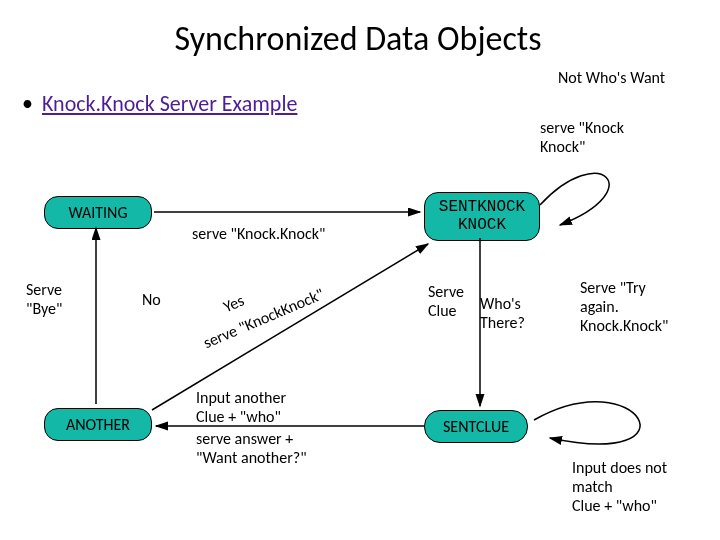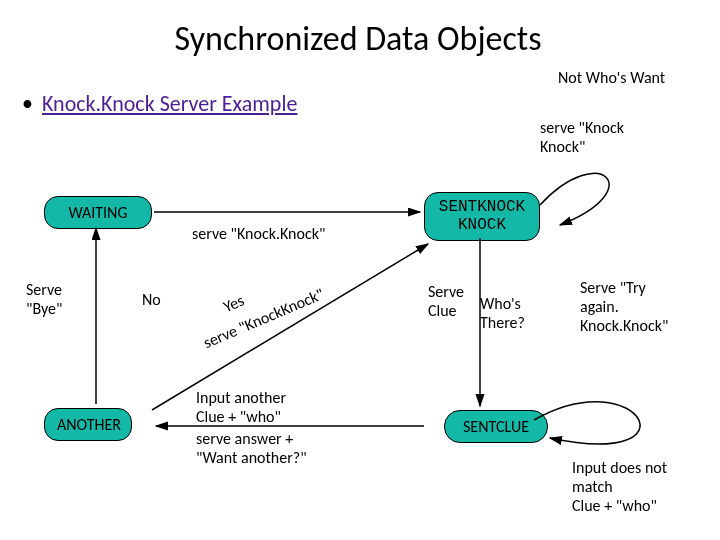--- a/index.html
+++ b/index.html
@@ -63,22 +63,22 @@
 <div class="sub">Knock.Knock Server Example</div>
 
 <div class="label small" style="top:68px; left:558px;">Not Who's Want</div>
 
 <div class="label small" style="top:118px; left:540px; white-space:pre;">serve "Knock
 Knock"</div>
 
 <div class="state" style="top:196px; left:44px; width:108px;">WAITING</div>
 <div class="state" style="top:192px; left:424px; width:116px; white-space:pre; line-height:1.1;font-family:Liberation Mono, monospace;">SENTKNOCK
 KNOCK</div>
-<div class="state" style="top:408px; left:44px; width:88px;">ANOTHER</div>
-<div class="state" style="top:410px; left:444px; width:104px;border-radius:16px;">SENTCLUE</div>
+<div class="state" style="top:408px; left:44px; width:108px;">ANOTHER</div>
+<div class="state" style="top:410px; left:424px; width:104px;border-radius:16px;">SENTCLUE</div>
 
 <div class="label small" style="top:224px; left:192px;">serve "Knock.Knock"</div>
 
 <div class="label small" style="top:280px; left:26px; white-space:pre;">Serve
 "Bye"</div>
 <div class="label small" style="top:290px; left:98px;margin-left:44px;">No</div>
 
 <div class="label small rot-diag" style="top:298px; left:224px;">Yes</div>
 <div class="label small rot-diag" style="top:334px; left:204px;">serve "KnockKnock"</div>
 

